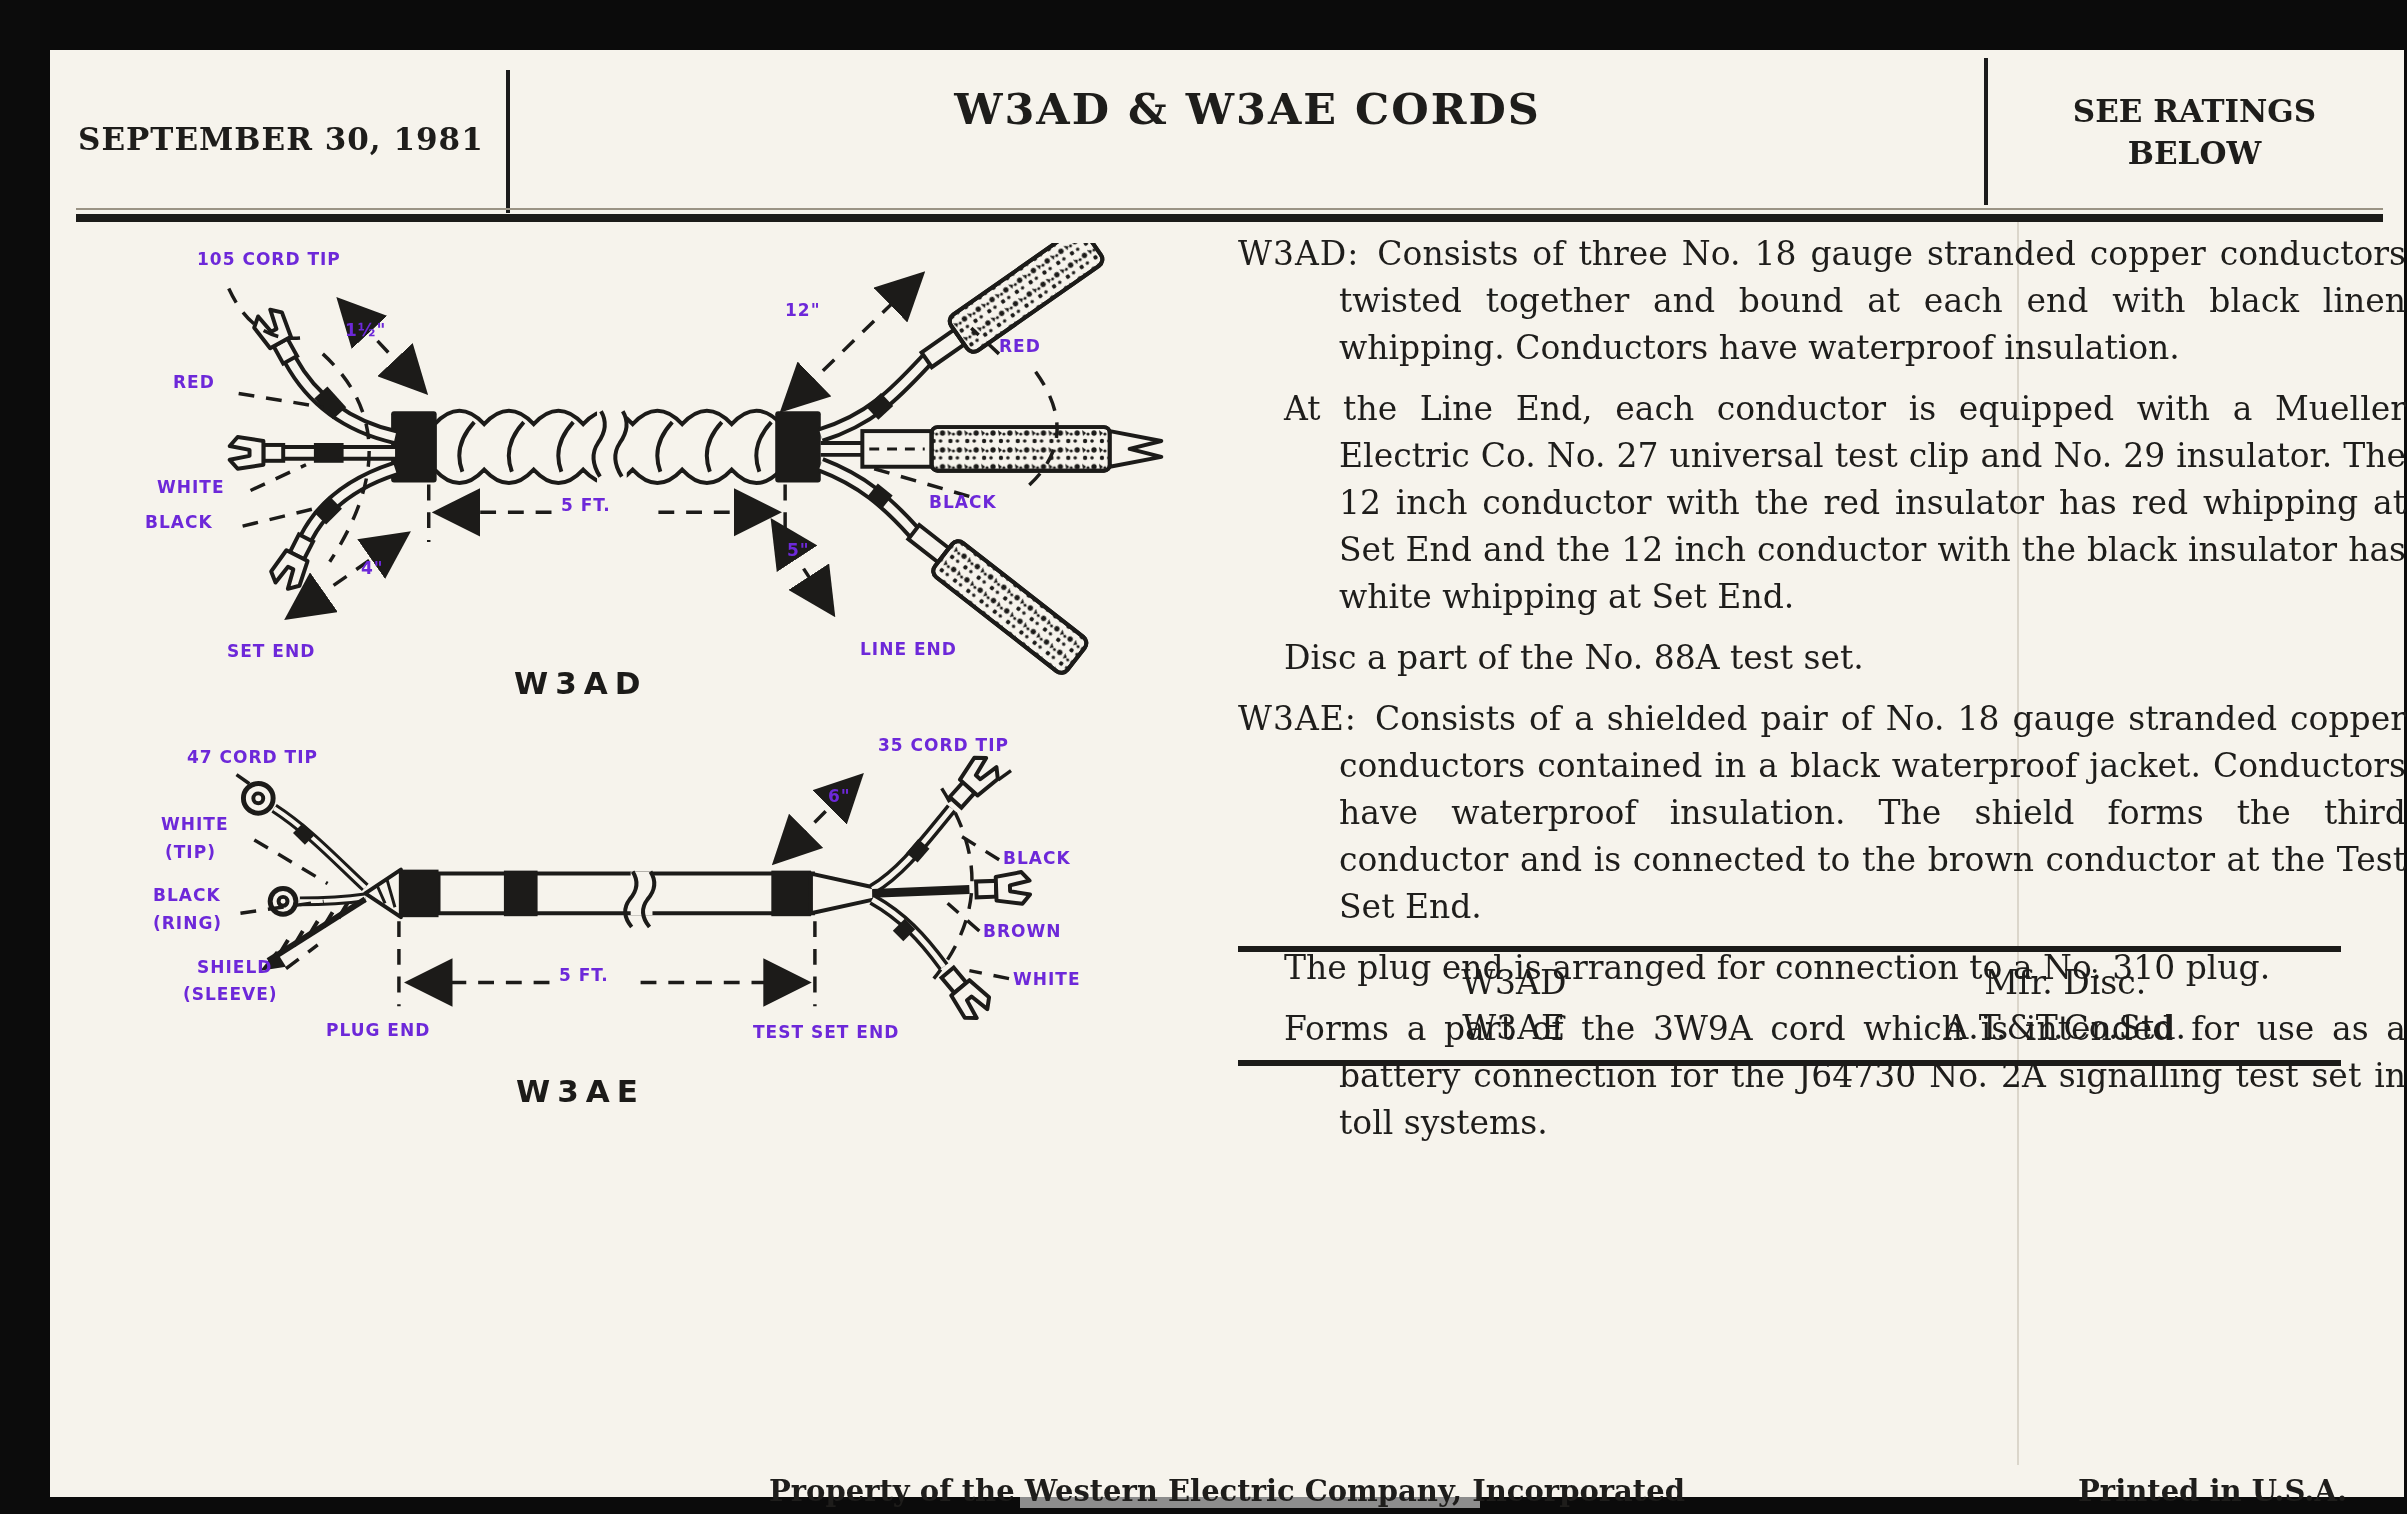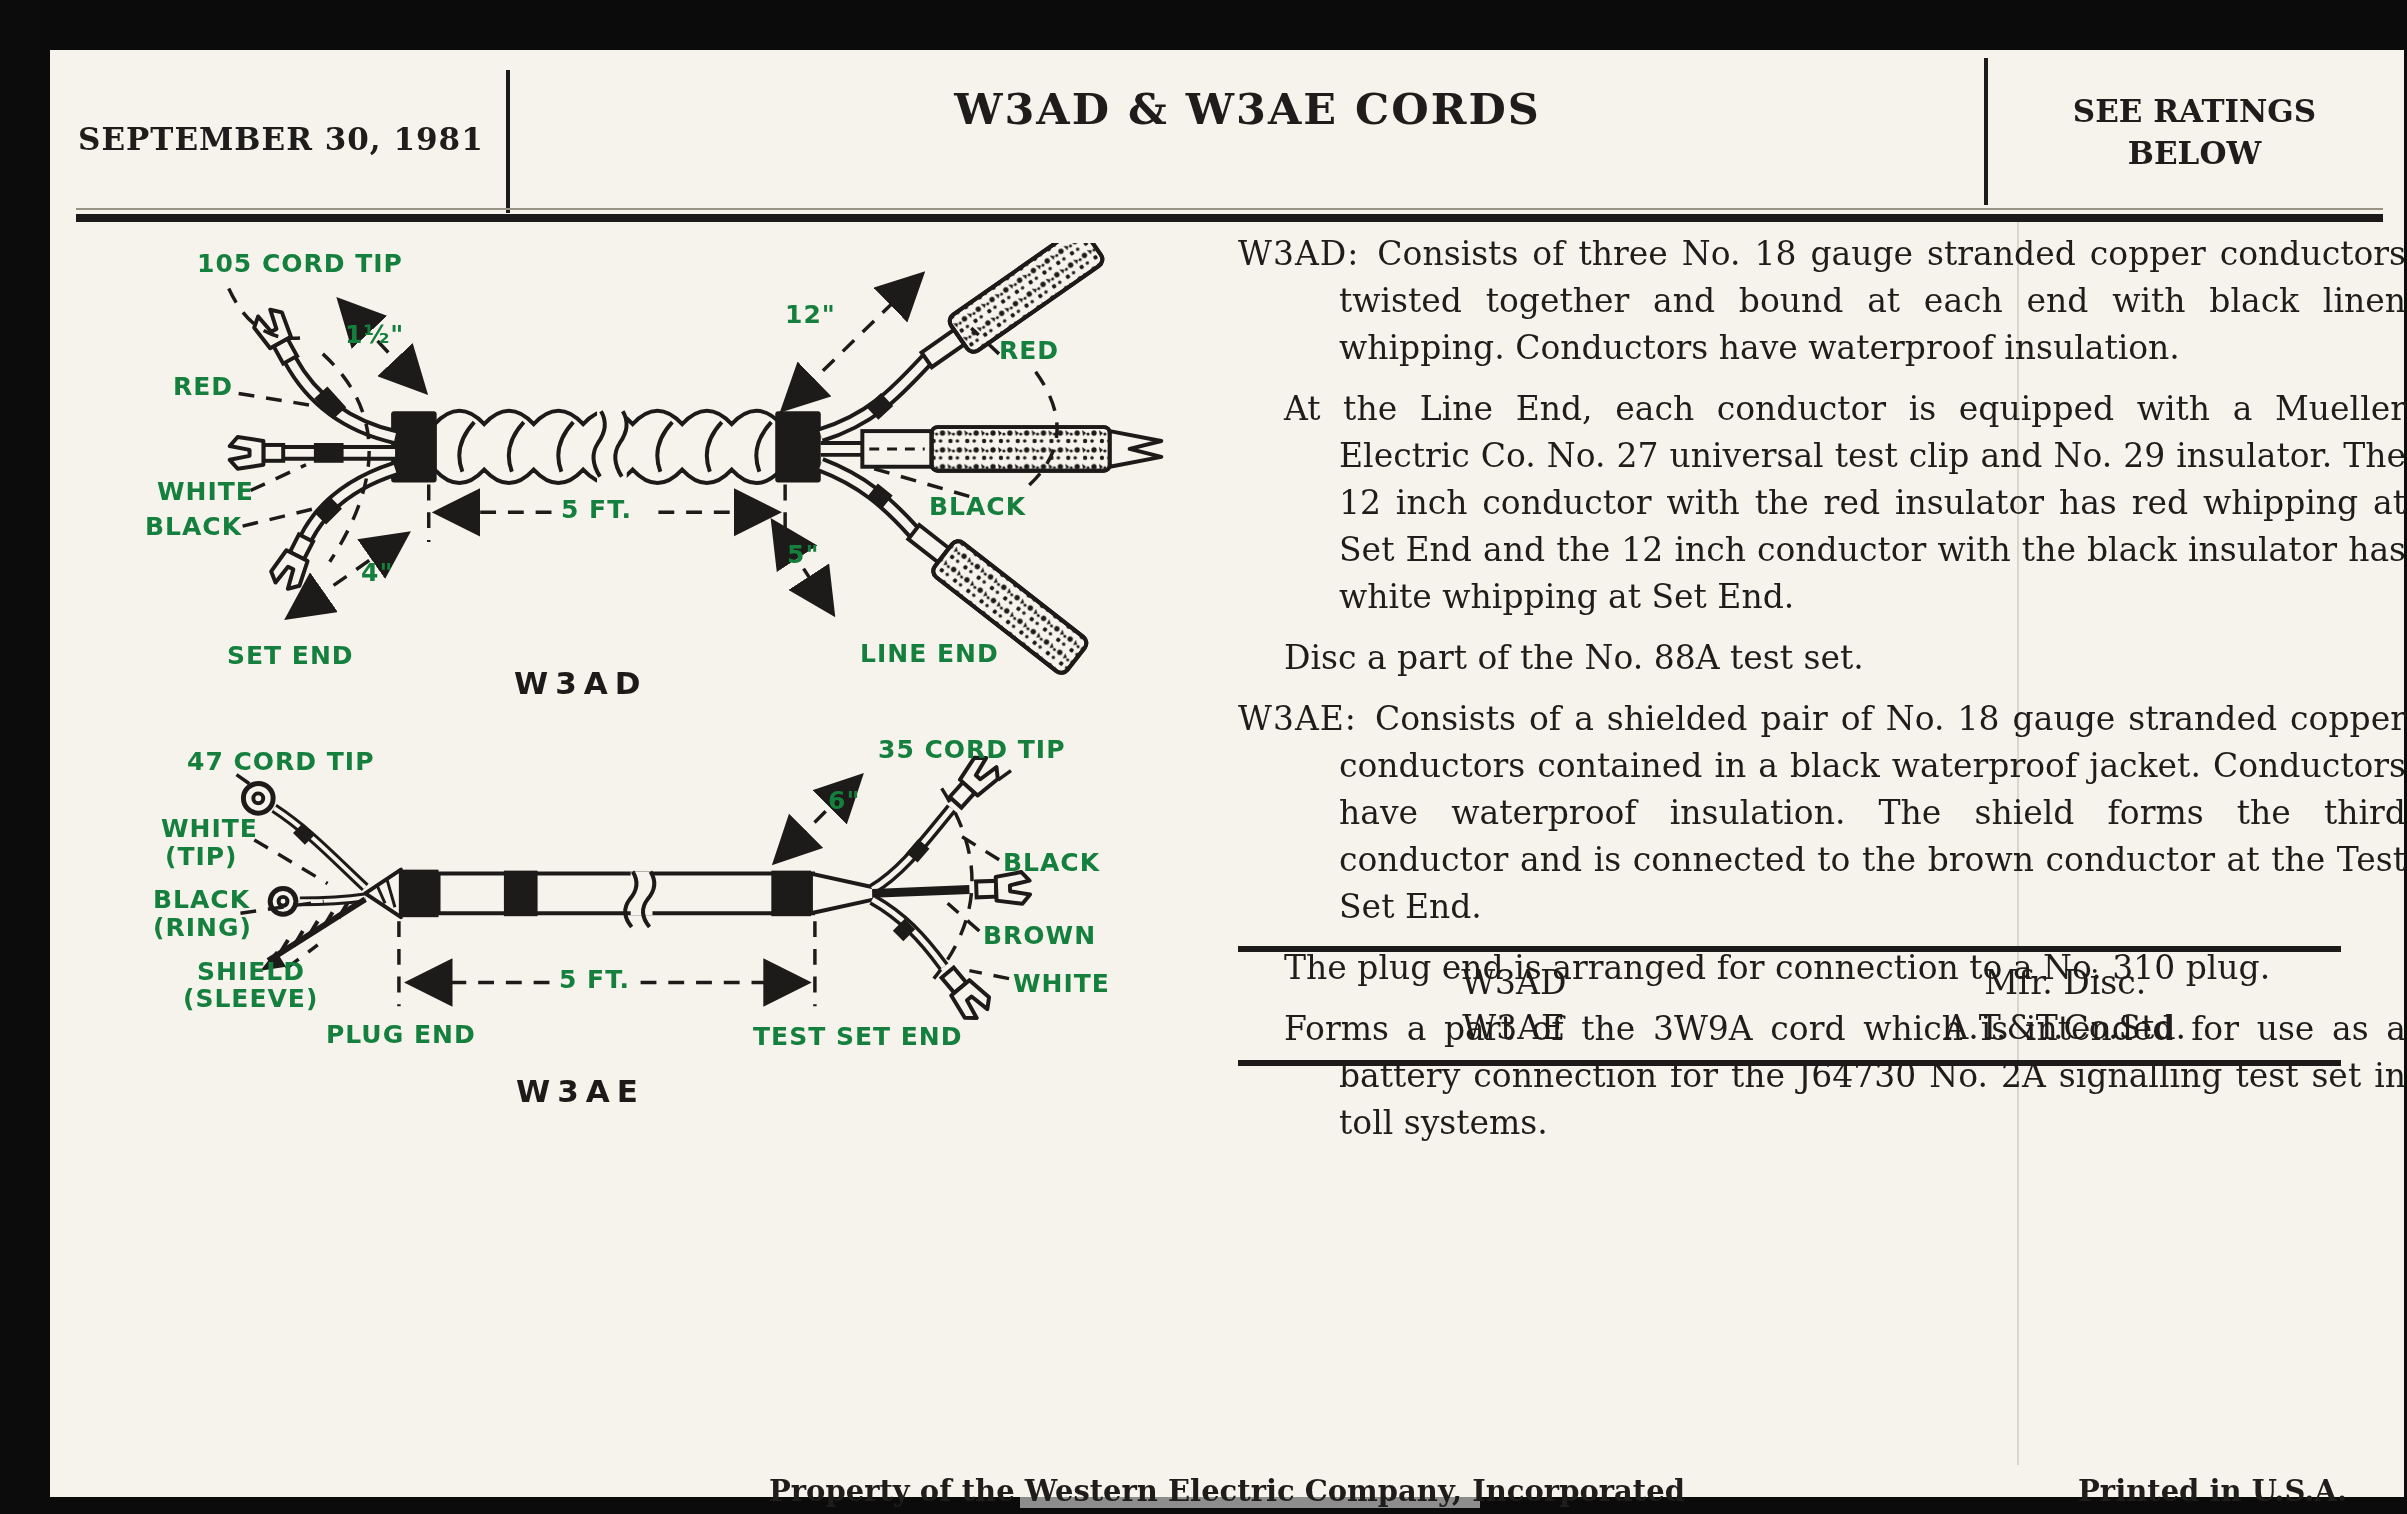--- a/index.html
+++ b/index.html
@@ -21,21 +21,21 @@
   .hdr-div-left{left:456px;top:20px;height:143px;}
   .hdr-div-right{left:1934px;top:8px;height:147px;}
   .rule-thin{position:absolute;left:26px;top:158px;width:2307px;height:2px;background:#9a9385;}
   .rule-heavy{position:absolute;left:26px;top:164px;width:2307px;height:8px;background:#1c1b19;}
 
   
   .diagram{position:absolute;left:30px;width:1139px;}
   .diagram svg{position:absolute;left:0;top:0;}
   .diagram-w3ad{top:193px;height:495px;}
   .diagram-w3ae{top:673px;height:426px;}
-  .dlabel{position:absolute;font-family:"DejaVu Sans",sans-serif;font-weight:bold;font-size:25px;letter-spacing:1px;color:#15803d;white-space:nowrap;}
+  .dlabel{position:absolute;font-family:"DejaVu Sans",sans-serif;font-weight:bold;font-size:17px;letter-spacing:1px;color:#6d28d9;white-space:nowrap;}
   .dcaption{position:absolute;font-family:"DejaVu Sans",sans-serif;font-weight:bold;font-size:31px;letter-spacing:7px;color:#1c1b19;white-space:nowrap;}
 
   
   .bodycol{position:absolute;left:1188px;top:180px;width:1168px;font-size:33px;line-height:47px;}
   .bodycol p{margin:0 0 14px 0;}
   .p-flush{text-align:left;}
   .p-hang{padding-left:101px;text-indent:-101px;text-align:justify;}
   .p-hang2{padding-left:101px;text-indent:-55px;text-align:justify;}
   .p-hang2.short{text-align:left;}
   .plabel{padding-right:18px;letter-spacing:1px;}

